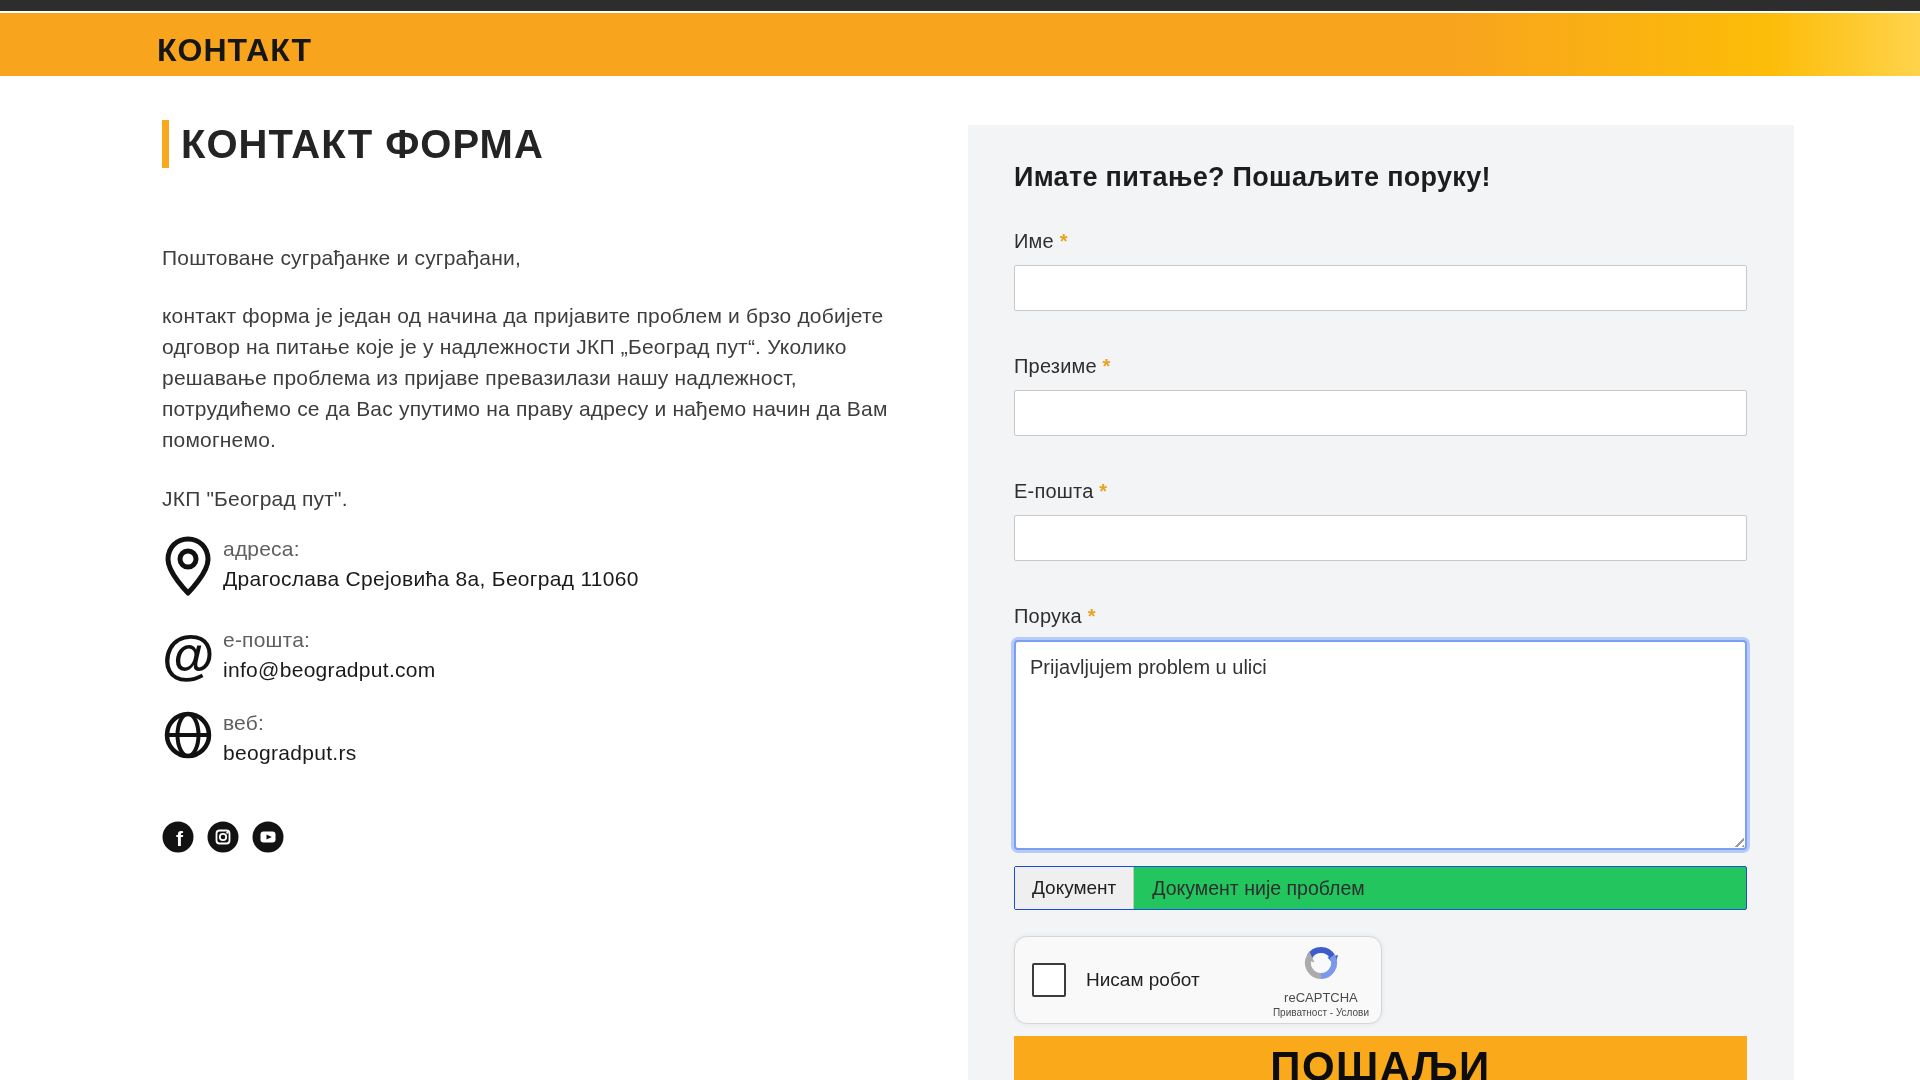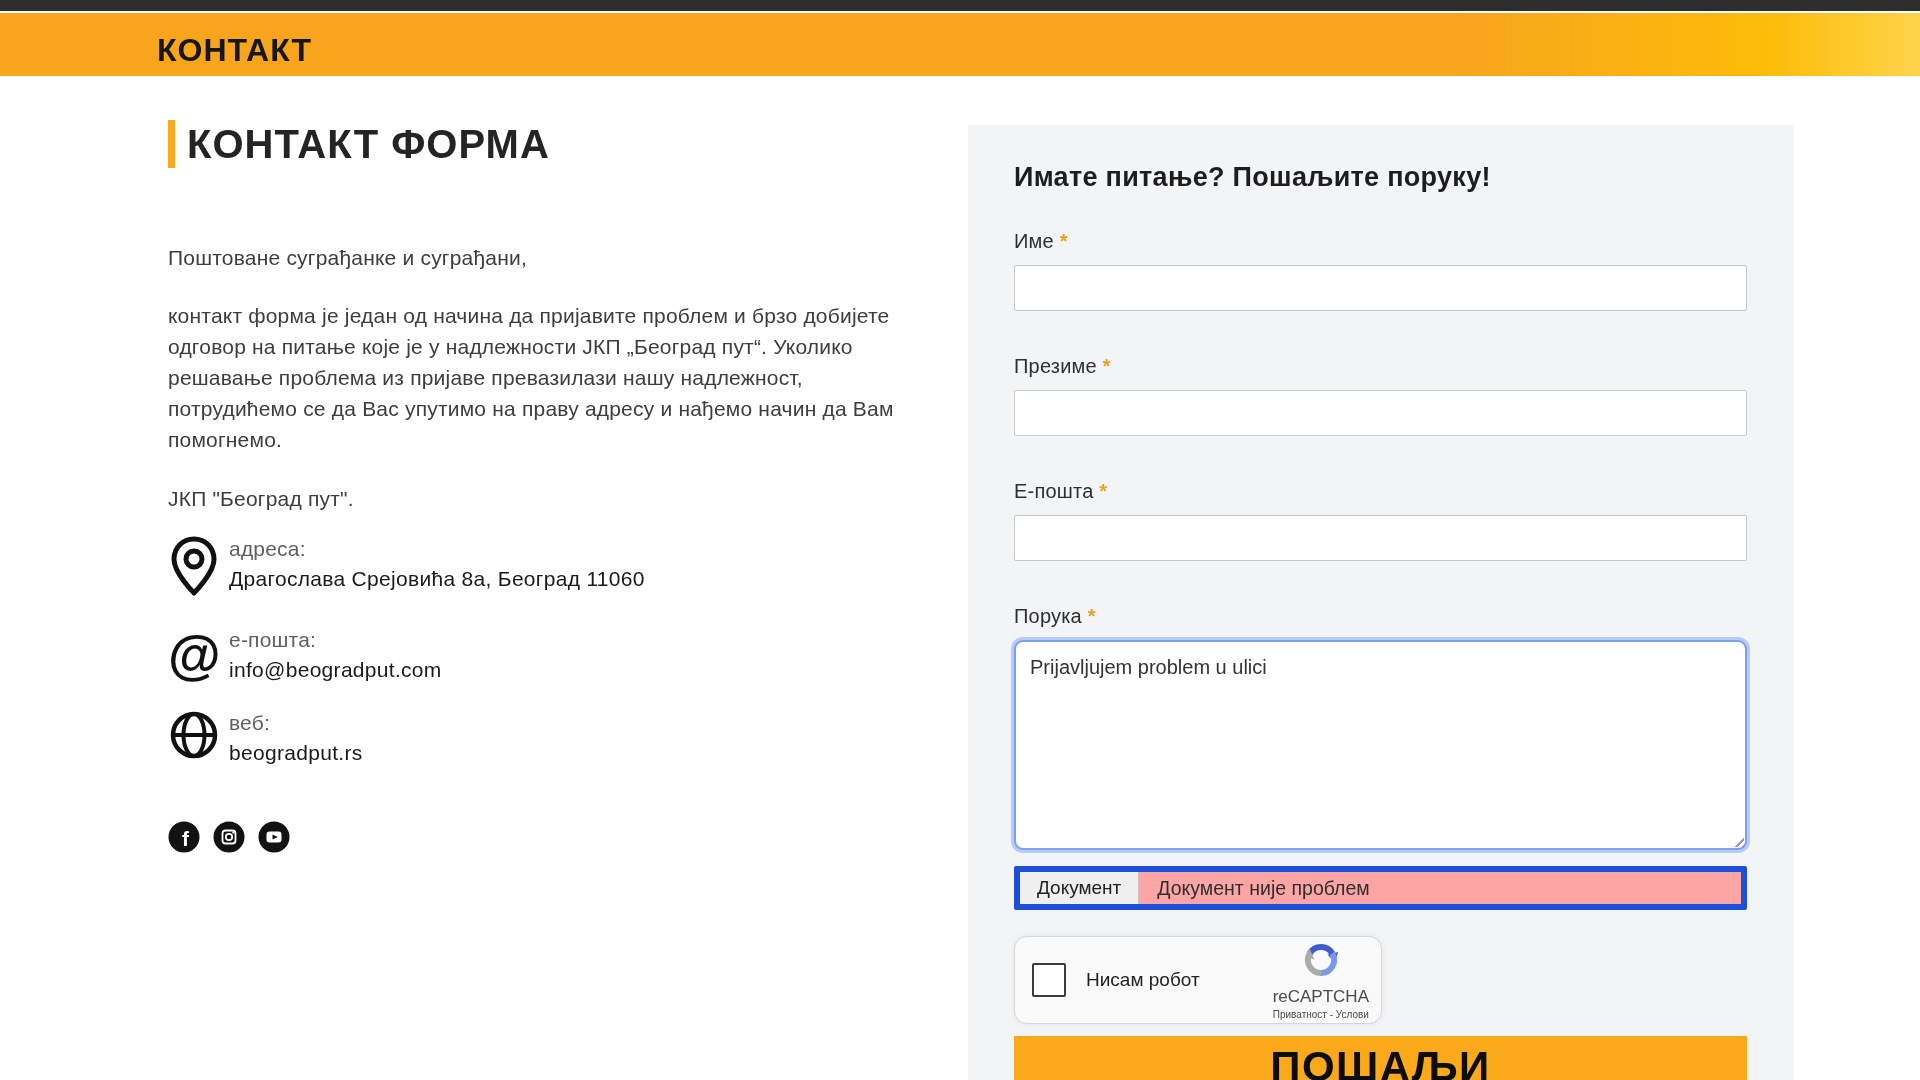--- a/index.html
+++ b/index.html
@@ -13,21 +13,21 @@
   .topbar{position:absolute;left:0;top:0;width:1920px;height:11px;background:#2d2d2d;}
   .yellowbar{
     position:absolute;left:0;top:13px;width:1920px;height:63px;
     background:linear-gradient(90deg,#F8A51D 0%,#F8A51D 76%,#FCBC08 92%,#FFD34A 100%);
   }
   .yellowbar .title{
     padding-left:157px;line-height:74px;font-size:32px;font-weight:700;
     letter-spacing:1px;color:#161616;
   }
   
-  .left-col{position:absolute;left:168px;top:120px;width:775px;}
+  .left-col{position:absolute;left:162px;top:120px;width:775px;}
   .page-heading{display:flex;align-items:stretch;height:48px;margin:0 0 74px 0;}
   .accent{width:7px;background:#F9A91C;margin-right:12px;}
   .page-heading h1{
     margin:0;font-size:40px;font-weight:700;letter-spacing:1px;color:#242424;line-height:48px;
   }
   .para{margin:0 0 27px 0;font-size:21px;line-height:31px;color:#3d3d3d;letter-spacing:.2px;white-space:pre-line;}
   .para.p2{margin-bottom:28px;}
   .para.p3{margin-bottom:21px;}
   .contact-row{display:flex;margin-bottom:27px;}
   .icon-cell{width:61px;flex:0 0 61px;display:flex;align-items:flex-start;}
@@ -48,53 +48,53 @@
   .req{color:#E8A21F;font-weight:700;}
   .text-input{
     display:block;width:733px;height:46px;box-sizing:border-box;
     background:#ffffff;border:1px solid #c8c8c8;border-radius:2px;
     font-size:20px;padding:0 14px;font-family:"Liberation Sans",sans-serif;color:#333;
   }
   .message-group{margin-bottom:0;}
   .textarea-wrap{position:relative;width:733px;}
   textarea.message-area{
     display:block;width:733px;height:210px;box-sizing:border-box;resize:none;
-    background:#ffffff;border:2px solid #7b9ff2;border-radius:9px;
+    background:#ffffff;border:2px solid #7b9ff2;border-radius:4px;
     box-shadow:0 0 0 3px #b6cbf9;
     font-size:20px;padding:12px 14px;line-height:26px;
     font-family:"Liberation Sans",sans-serif;color:#333;outline:none;
   }
   .resize-grip{
     position:absolute;right:3px;bottom:3px;width:13px;height:13px;
     background:repeating-linear-gradient(135deg,transparent 0 3px,#9a9a9a 3px 4.5px);
     clip-path:polygon(100% 0,100% 100%,0 100%);
   }
   .file-row{
     margin-top:16px;display:flex;align-items:stretch;width:733px;height:44px;box-sizing:border-box;
-    background:#fca5a5;border:6px solid #1d4ed8;border-radius:2px;cursor:pointer;
+    background:#22c55e;border:1px solid #1d4ed8;border-radius:2px;cursor:pointer;
   }
   .file-btn{
     background:#efefef;border-right:1px solid #c6c6c6;
     display:flex;align-items:center;padding:0 17px;font-size:19px;color:#222;
   }
   .file-status{display:flex;align-items:center;padding:0 18px;font-size:19.5px;color:#2e2e2e;}
   .captcha-box{
     margin-top:26px;width:368px;height:88px;box-sizing:border-box;
     background:#f9f9f9;border:1px solid #d6d6d6;border-radius:13px;
     box-shadow:0 0 4px 1px rgba(0,0,0,0.05);
     display:flex;align-items:center;
   }
   .captcha-checkbox{
     width:30px;height:30px;background:#fff;border:2px solid #3c3c3c;border-radius:2px;
     margin-left:17px;cursor:pointer;flex:0 0 auto;
   }
   .captcha-label{margin-left:20px;font-size:19px;color:#1f1f1f;}
   .captcha-brand{margin-left:auto;margin-right:12px;text-align:center;}
   .captcha-brand svg{display:block;margin:0 auto;}
-  .captcha-name{font-size:17px;color:#4a4a4a;margin-top:7px;}
+  .captcha-name{font-size:13px;color:#4a4a4a;margin-top:7px;}
   .captcha-links{font-size:10px;color:#4a4a4a;margin-top:2px;cursor:pointer;}
   .submit-btn{
     margin-top:12px;width:733px;height:62px;border:none;display:block;
     background:#F9A91A;color:#0d0d0d;font-size:42px;font-weight:700;letter-spacing:1.5px;
     font-family:"Liberation Sans",sans-serif;text-align:center;line-height:56px;cursor:pointer;
   }
 </style>
 </head>
 <body>
 

